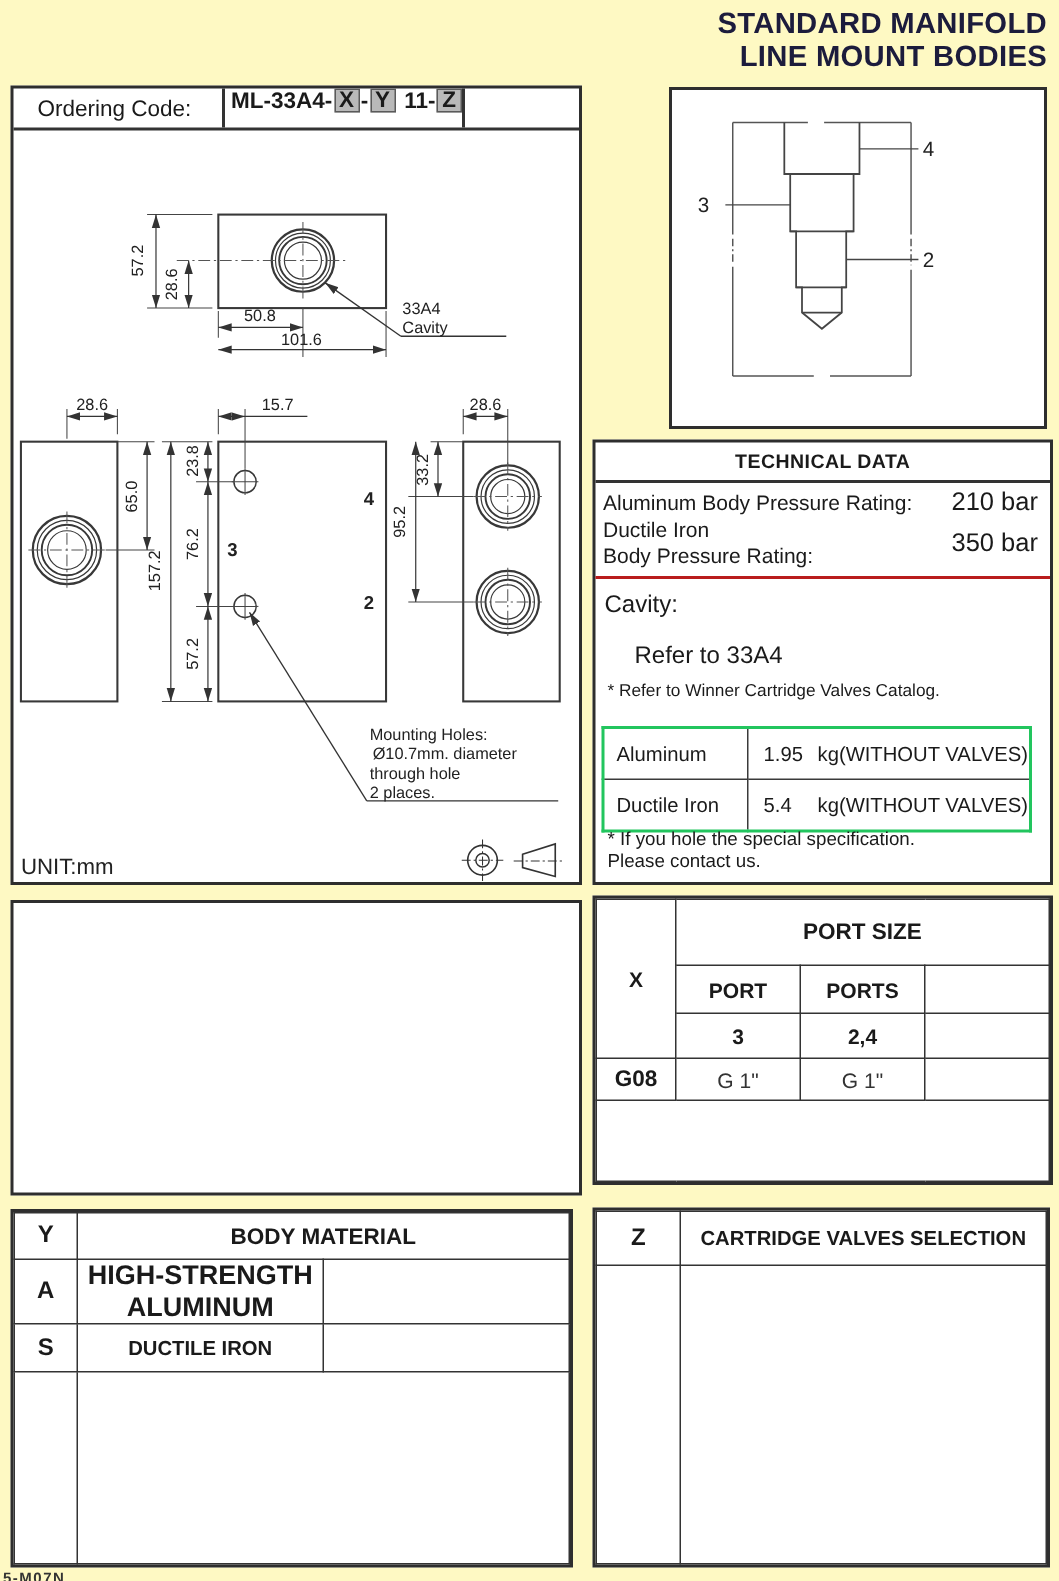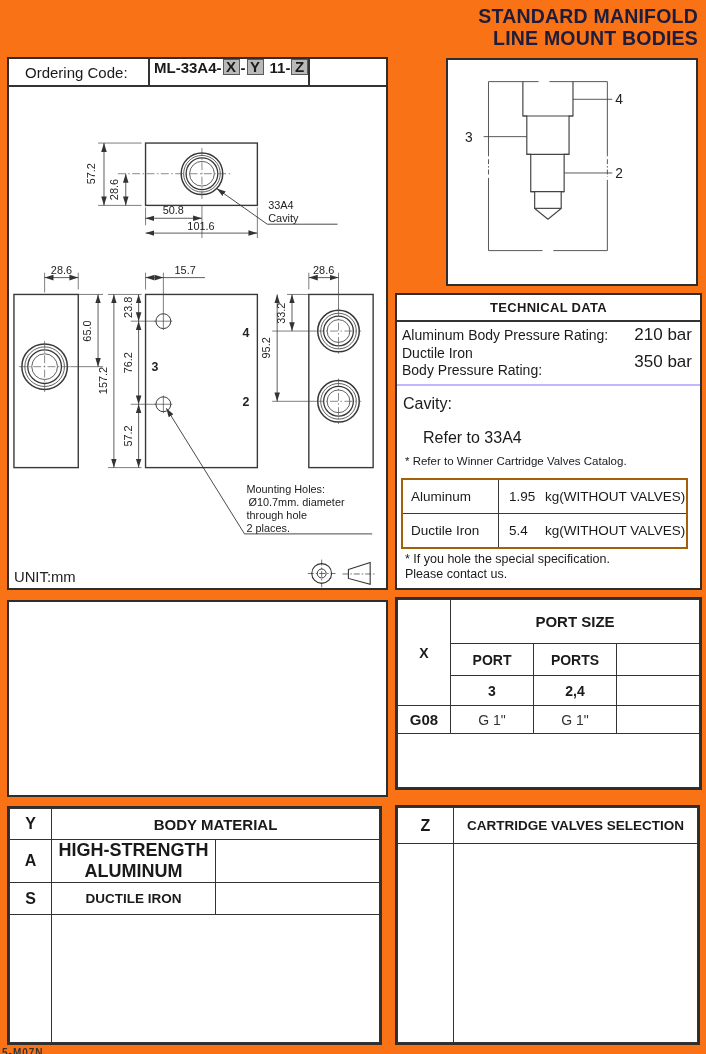--- a/index.html
+++ b/index.html
@@ -1,42 +1,42 @@
 <!DOCTYPE html>
 <html><head>
 <meta charset="utf-8">
 <style>
   html,body{margin:0;padding:0;background:#fff;}
-  #page{position:relative;width:706px;height:1054px;background:#f97316;
+  #page{position:relative;width:706px;height:1054px;background:#fef9c3;
         font-family:"Liberation Sans",sans-serif;color:#1a1a1a;overflow:hidden;}
   .panel{position:absolute;border:2px solid #2e2e2e;background:#fff;box-sizing:border-box;}
   
   #title{position:absolute;top:5px;right:8px;text-align:right;font-weight:bold;
          font-size:19.5px;line-height:22px;color:#1c1c3c;letter-spacing:.2px;}
   
   #ordering-row{position:absolute;left:0;top:0;width:100%;height:28px;display:flex;
                 border-bottom:2px solid #333;box-sizing:border-box;align-items:stretch;}
   #ordering-row .oc-label{width:141px;border-right:2px solid #333;display:flex;align-items:center;
                 padding-left:16px;font-size:15px;box-sizing:border-box;}
   #ordering-row .oc-code{width:160px;border-right:2px solid #333;display:flex;align-items:flex-start;
                 padding-left:4px;font-size:15px;font-weight:bold;box-sizing:border-box;white-space:nowrap;}
   .kbox{display:inline-block;border:1.5px solid #5a5a5a;background:#b9b9b9;padding:0 2.5px;
         margin:0 1px;line-height:14px;font-weight:bold;}
   .oc-mid{margin-left:5px;}
   
   #td-panel .td-header{height:25px;border-bottom:2px solid #333;display:flex;align-items:center;
         justify-content:center;font-weight:bold;font-size:13px;letter-spacing:.3px;}
-  .td-ratings{border-bottom:2px solid #c4b5fd;padding:3px 6px 5px 5px;}
+  .td-ratings{border-bottom:2px solid #b91c1c;padding:3px 6px 5px 5px;}
   .td-rrow{display:flex;align-items:center;justify-content:space-between;}
   .td-rlabel{font-size:14px;line-height:17px;}
   .td-rvalue{font-size:17px;padding-right:2px;}
   .td-cavity{font-size:16px;margin:9px 0 0 6px;}
   .td-ref{font-size:16px;margin:16px 0 0 26px;}
   .td-note1{font-size:11.5px;margin:8px 0 0 8px;}
-  .wtable{position:absolute;left:4px;right:4px;top:183px;border:2px solid #a16207;border-collapse:collapse;}
+  .wtable{position:absolute;left:4px;right:4px;top:189px;border:2px solid #22c55e;border-collapse:collapse;}
   .wtable td{border:1.5px solid #3a3a3a;font-size:13.5px;height:31px;}
   .wtable .wmat{width:86px;padding-left:8px;}
   .wtable .wval{padding-left:10px;}
   .wval b{font-weight:normal;display:inline-block;min-width:36px;}
   .td-note2{position:absolute;left:8px;top:257px;font-size:12.5px;line-height:15px;}
   
   table.grid{border-collapse:collapse;width:100%;height:100%;table-layout:fixed;}
   table.grid td{border:1px solid #333;text-align:center;vertical-align:middle;padding:0;
         font-size:14px;overflow:hidden;}
   td.b{font-weight:bold;}

